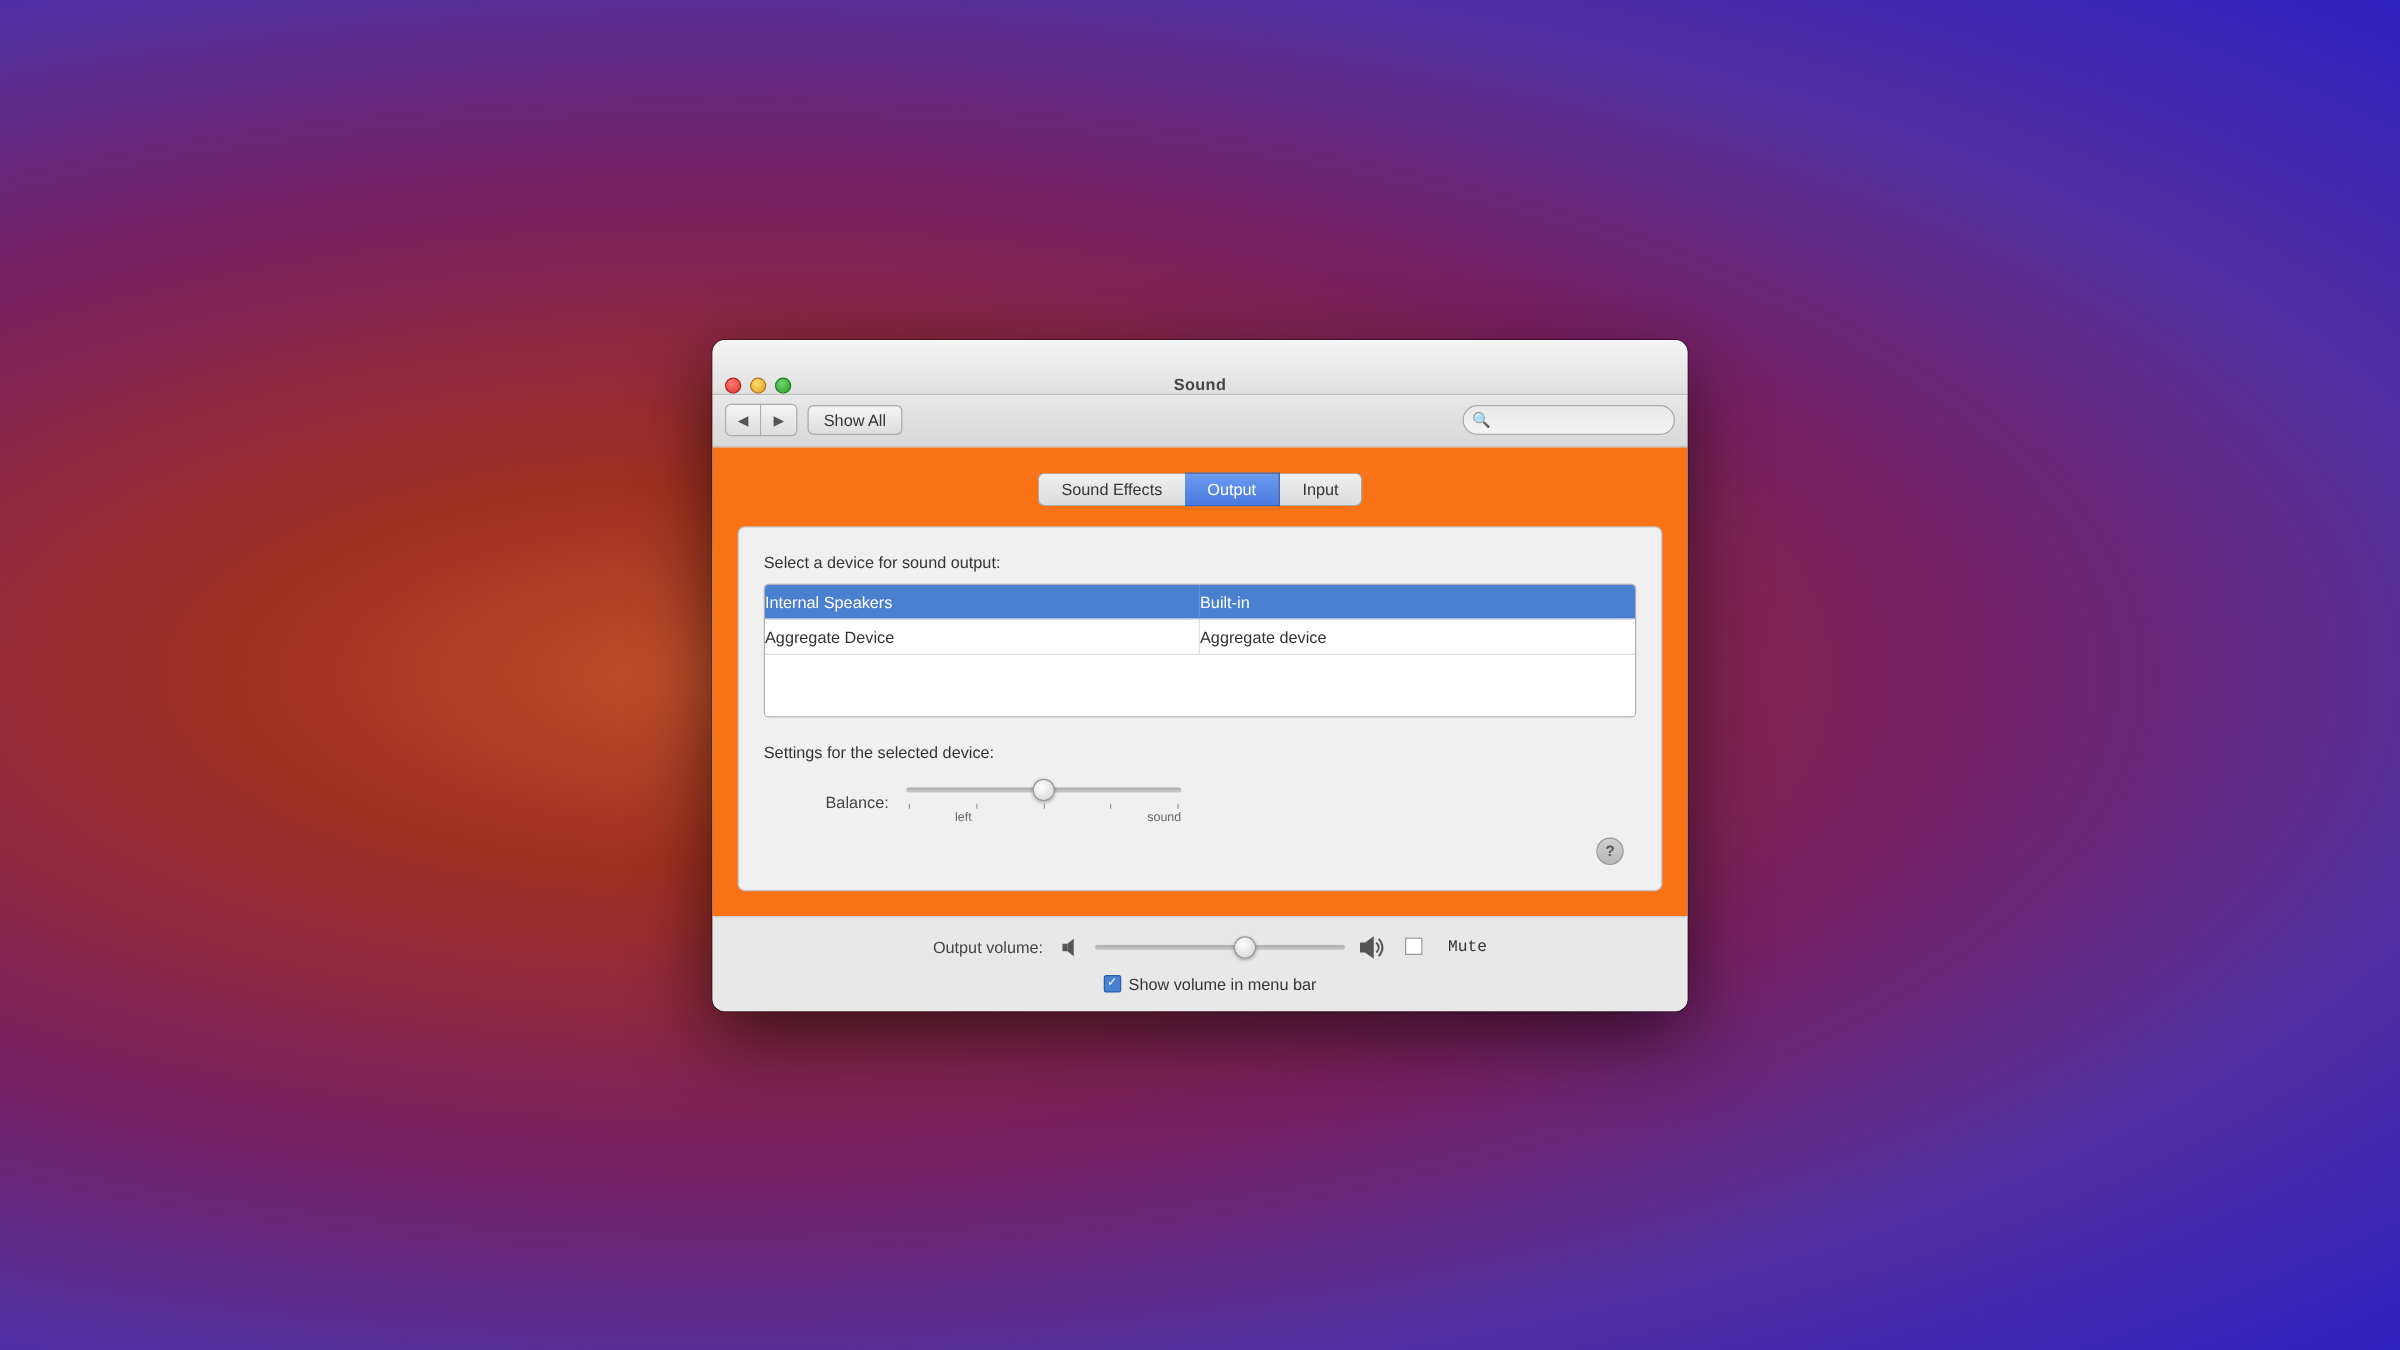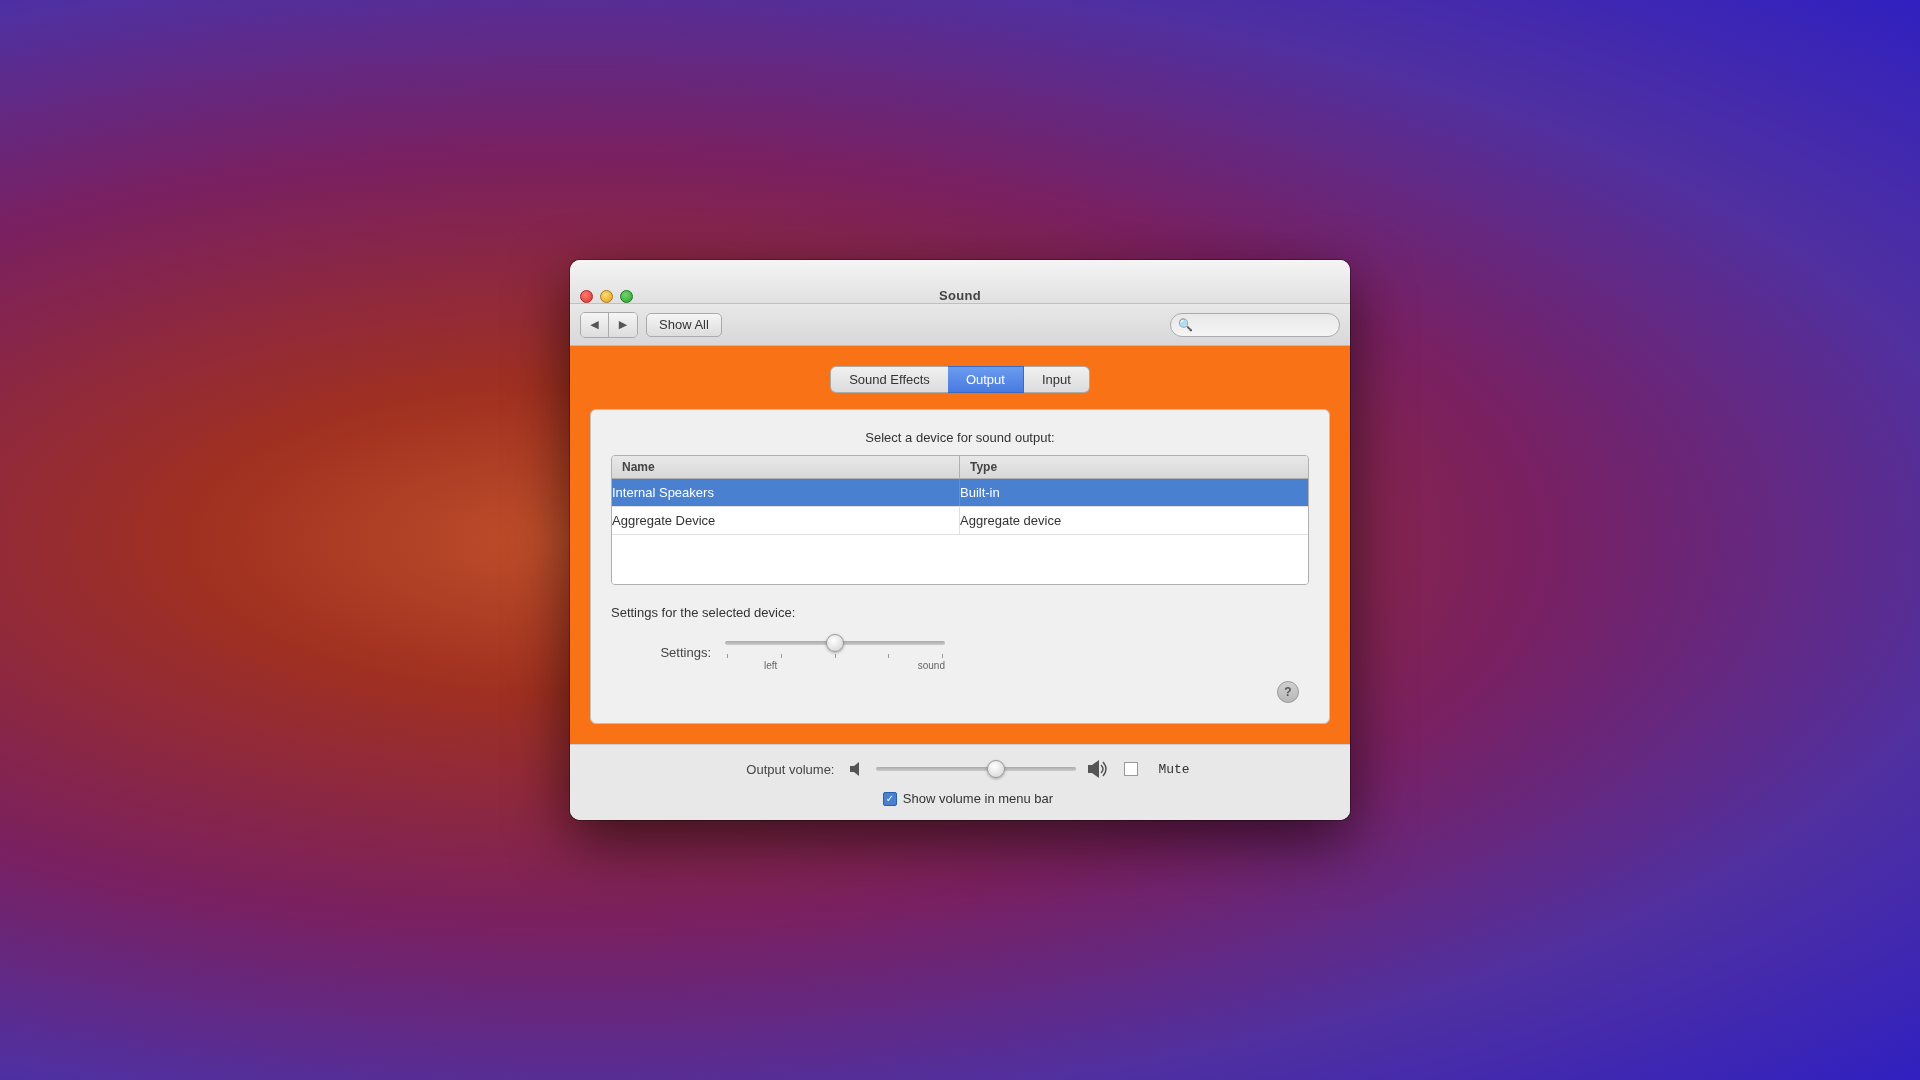--- a/index.html
+++ b/index.html
@@ -166,21 +166,20 @@
       background: #f0f0f0;
       border: 1px solid #c0c0c0;
       border-radius: 6px;
       padding: 20px;
     }
 
     .section-label {
       font-size: 13px;
       color: #333;
       margin-bottom: 10px;
-      text-align: center;
     }
 
     .device-table {
       width: 100%;
       border: 1px solid #b0b0b0;
       border-radius: 4px;
       overflow: hidden;
       margin-bottom: 20px;
     }
 
@@ -477,40 +476,36 @@
       <div class="tab">
         <span>Input</span>
       </div>
     </div>
 
     <div class="panel">
 
       <div class="section-label">Select a device for sound output:</div>
 
       <div class="device-table">
-        <div class="table-header">
-          <div class="table-header-cell">Name</div>
-          <div class="table-header-cell">Type</div>
-        </div>
         <div class="table-row selected">
           <div class="table-cell">Internal Speakers</div>
           <div class="table-cell">Built-in</div>
         </div>
         <div class="table-row">
           <div class="table-cell">Aggregate Device</div>
           <div class="table-cell">Aggregate device</div>
         </div>
         <div class="table-empty"></div>
       </div>
 
       <div class="settings-section">
         <div class="settings-label">Settings for the selected device:</div>
 
         <div class="balance-row">
-          <span class="balance-label">Settings:</span>
+          <span class="balance-label">Balance:</span>
           <div class="slider-container">
             <div class="slider">
               <div class="slider-track">
                 <div class="slider-thumb" style="left: calc(50% - 9px);"></div>
               </div>
             </div>
             <div class="slider-tick-marks">
               <div class="slider-tick"></div>
               <div class="slider-tick"></div>
               <div class="slider-tick"></div>

